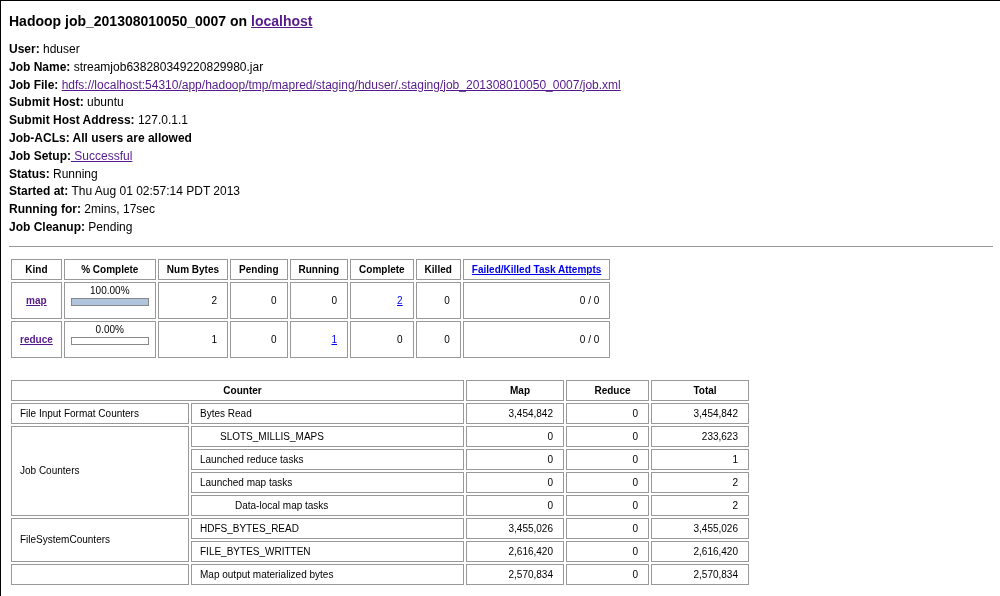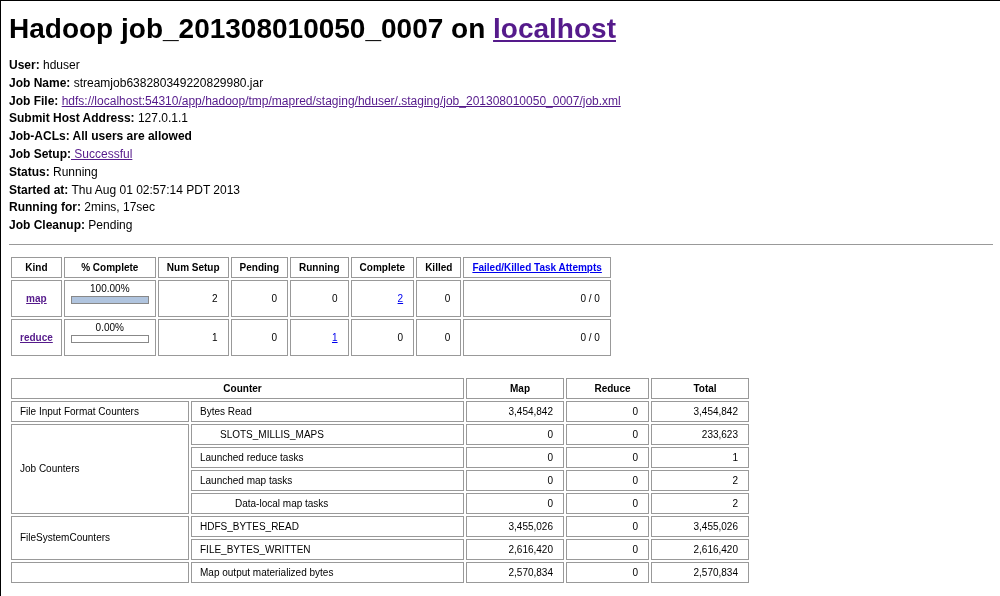--- a/index.html
+++ b/index.html
@@ -6,21 +6,21 @@
       font-family: Verdana, Geneva, sans-serif;
       font-size: 12px;
       margin: 0;
       padding: 8px;
       border: 1px solid #000;
       width: 984px;
       height: 580px;
       overflow: hidden;
     }
     h1 {
-      font-size: 28px;
+      font-size: 14px;
       font-weight: bold;
       margin: 4px 0 12px 0;
     }
     h1 a {
       color: #551a8b;
       text-decoration: underline;
     }
     .meta {
       font-size: 12px;
       line-height: 1.4;
@@ -110,37 +110,38 @@
 <body>
 
 <h1>
   <span>Hadoop </span><span>job_201308010050_0007</span><span> on </span><a href="#">localhost</a>
 </h1>
 
 <div class="meta">
   <div><b>User:</b><span> hduser</span></div>
   <div><b>Job Name:</b><span> streamjob638280349220829980.jar</span></div>
   <div><b>Job File:</b> <a href="#">hdfs://localhost:54310/app/hadoop/tmp/mapred/staging/hduser/.staging/job_201308010050_0007/job.xml</a></div>
+  <div><b>Submit Host:</b><span> ubuntu</span></div>
   <div><b>Submit Host Address:</b><span> 127.0.1.1</span></div>
   <div><b>Job-ACLs: All users are allowed</b></div>
   <div><b>Job Setup:</b><a href="#"> Successful</a></div>
   <div><b>Status:</b><span> Running</span></div>
   <div><b>Started at:</b><span> Thu Aug 01 02:57:14 PDT 2013</span></div>
   <div><b>Running for:</b><span> 2mins, 17sec</span></div>
   <div><b>Job Cleanup:</b><span> Pending</span></div>
 </div>
 
 <hr>
 
 <table class="progress-table">
   <tbody>
       <tr>
     <th>Kind</th>
     <th>% Complete</th>
-    <th>Num Setup</th>
+    <th>Num Bytes</th>
     <th>Pending</th>
     <th>Running</th>
     <th>Complete</th>
     <th>Killed</th>
     <th><a href="#">Failed/Killed Task Attempts</a></th>
   </tr>
   </tbody>
     <tbody id="progress-body">
       <tr>
         <td class="kind"><a href="#">map</a></td>

